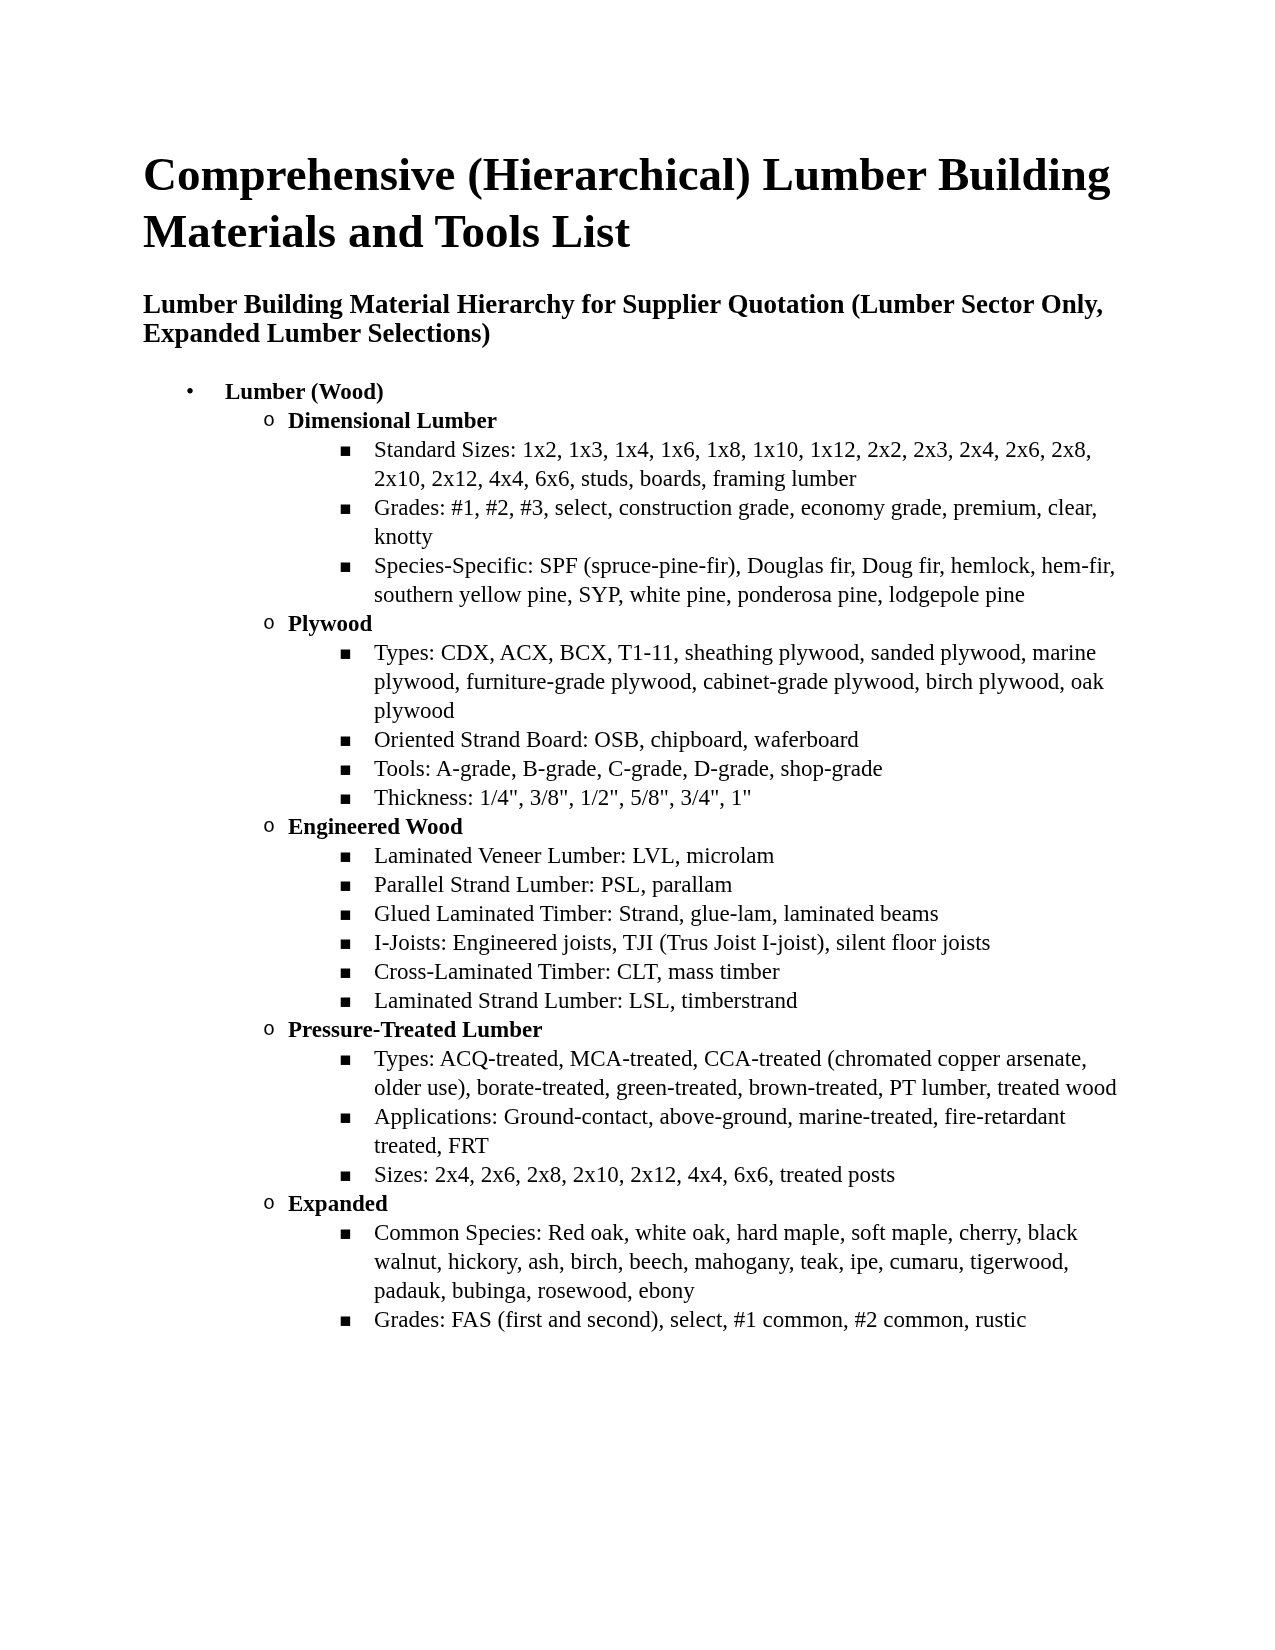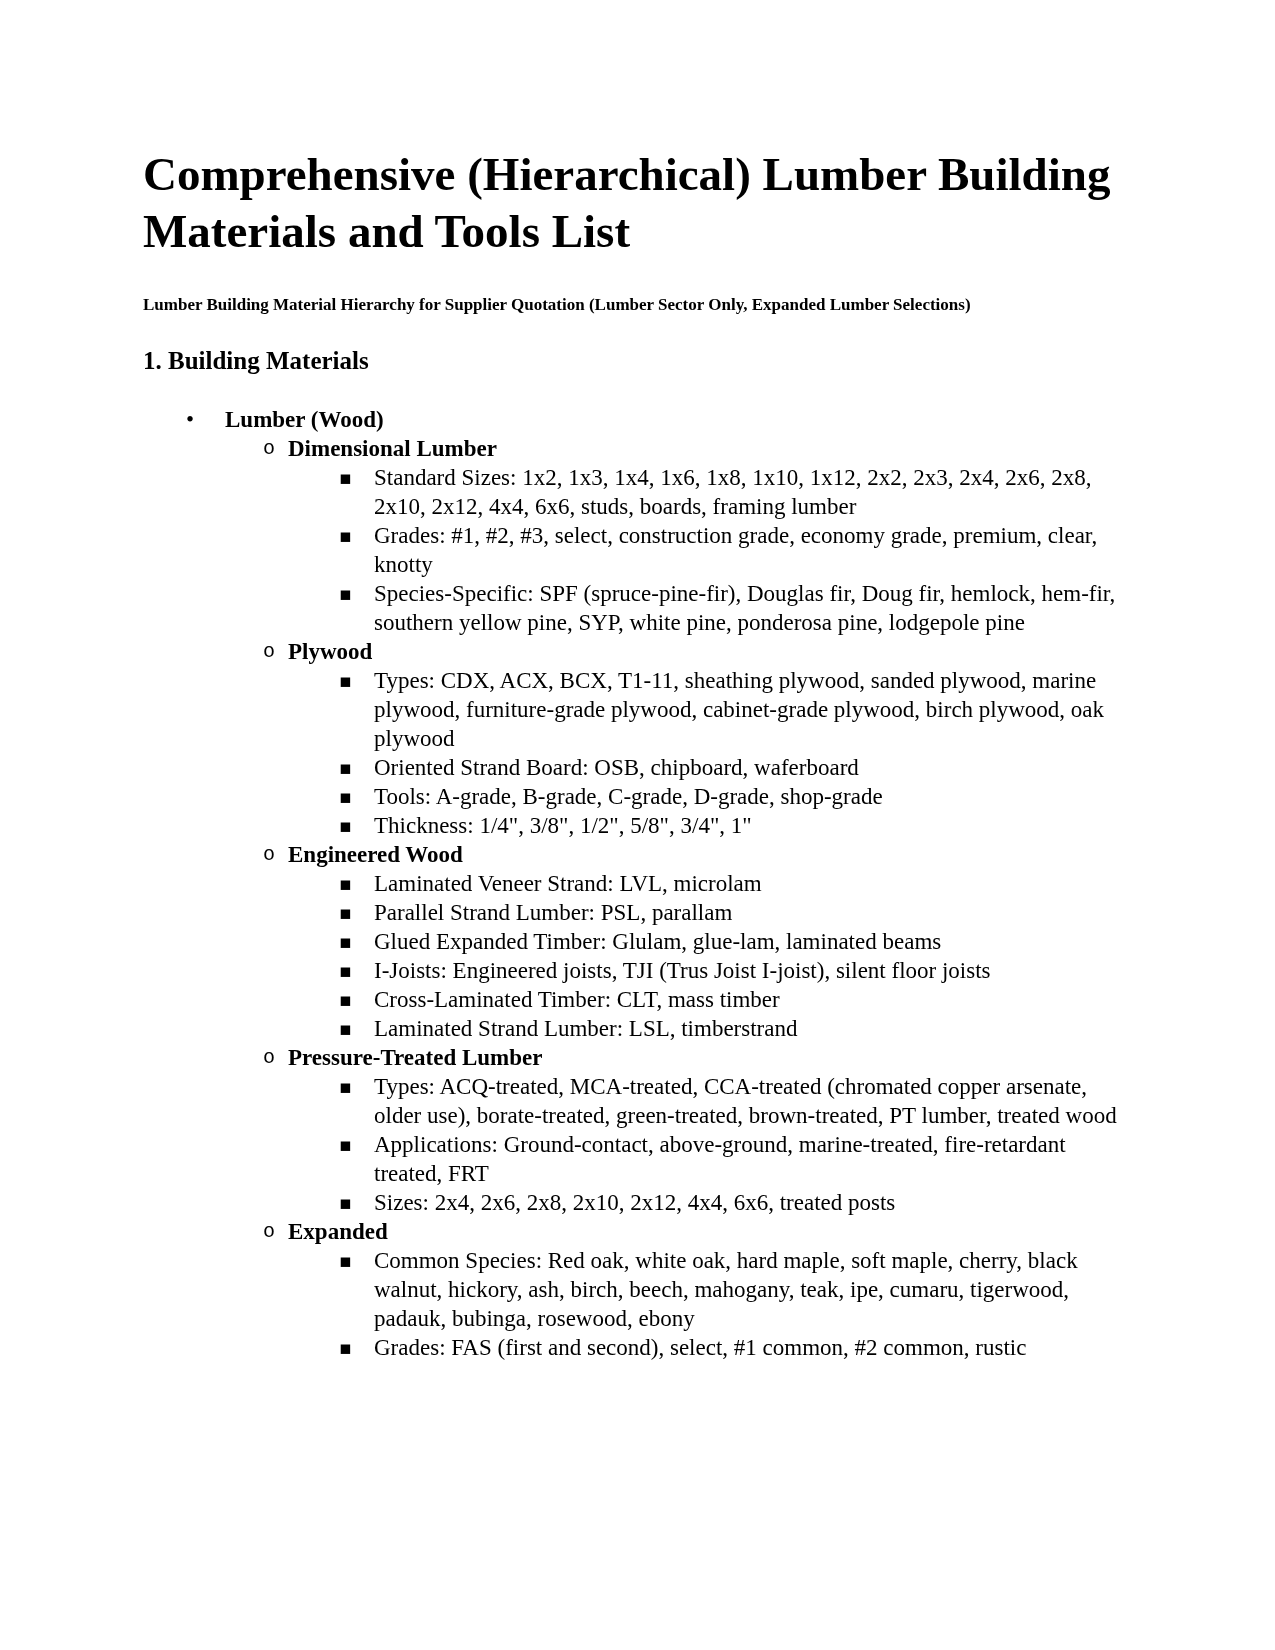--- a/index.html
+++ b/index.html
@@ -19,21 +19,21 @@
   }
   .content { width: 992px; }
 
   h1.doc-title {
     font-size: 47px;
     line-height: 57px;
     font-weight: bold;
     margin: 0;
   }
   p.doc-subtitle {
-    font-size: 17px;
+    font-size: 27px;
     line-height: 29px;
     font-weight: bold;
     margin: 30px 0 0 0;
   }
   h2.section-heading {
     font-size: 25px;
     line-height: 30px;
     font-weight: bold;
     margin: 27px 0 0 0;
   }
@@ -61,21 +61,20 @@
 </head>
 <body>
 
 <div class="page">
   <div class="content">
 
     <h1 class="doc-title">Comprehensive (Hierarchical) Lumber Building Materials and Tools List</h1>
 
     <p class="doc-subtitle">Lumber Building Material Hierarchy for Supplier Quotation (Lumber Sector Only, Expanded Lumber Selections)</p>
 
-    <h2 class="section-heading">1. Building Materials</h2>
 
     <ul class="l1">
       <li>
         <span class="marker m1">•</span>
         <span class="lbl-b">Lumber (Wood)</span>
 
         <ul class="l2">
 
           <li>
             <span class="marker m2">o</span>
@@ -118,29 +117,29 @@
               </li>
             </ul>
           </li>
 
           <li>
             <span class="marker m2">o</span>
             <span class="lbl-b">Engineered Wood</span>
             <ul class="l3">
               <li>
                 <span class="marker m3">▪</span>
-                <span>Laminated Veneer Strand: LVL, microlam</span>
+                <span>Laminated Veneer Lumber: LVL, microlam</span>
               </li>
               <li>
                 <span class="marker m3">▪</span>
                 <span>Parallel Strand Lumber: PSL, parallam</span>
               </li>
               <li>
                 <span class="marker m3">▪</span>
-                <span>Glued Expanded Timber: Glulam, glue-lam, laminated beams</span>
+                <span>Glued Laminated Timber: Strand, glue-lam, laminated beams</span>
               </li>
               <li>
                 <span class="marker m3">▪</span>
                 <span>I-Joists: Engineered joists, TJI (Trus Joist I-joist), silent floor joists</span>
               </li>
               <li>
                 <span class="marker m3">▪</span>
                 <span>Cross-Laminated Timber: CLT, mass timber</span>
               </li>
               <li>

